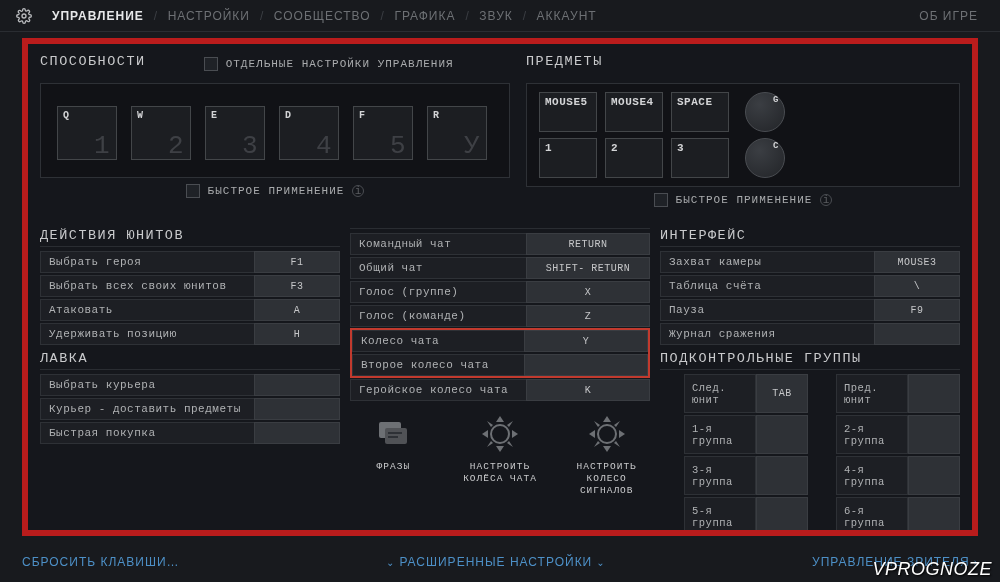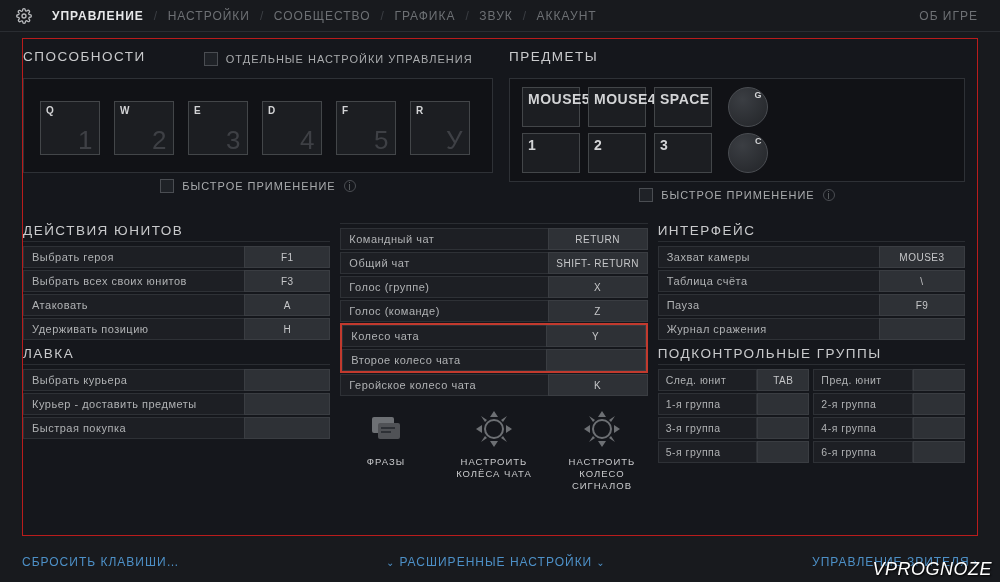--- a/index.html
+++ b/index.html
@@ -30,24 +30,25 @@
     cursor: pointer;
   }
   .topnav .tab.active { color: #e6e7e9; font-weight: 600; }
   .topnav .sep { color: #3c3f44; padding: 0 4px; }
   .topnav .spacer { flex: 1; }
 
   
   .panel {
     position: absolute;
     left: 22px; right: 22px; top: 38px; bottom: 46px;
-    border: 1px solid #b91c1c;
+    border: 6px solid #b91c1c;
     background: rgba(20,22,26,0.6);
-    padding: 10px 12px 8px 0;
+    padding: 10px 12px 8px 12px;
     overflow: hidden;
+    font-family: Liberation Mono, monospace;
   }
 
   .section-title {
     color: #c9cacc;
     font-size: 13.5px;
     letter-spacing: 1.5px;
     font-weight: 500;
     margin-bottom: 4px;
   }
 
@@ -88,21 +89,21 @@
     font-size: 26px; color: #3e4045; font-weight: 300;
   }
 
   .item-slots { height: 104px; padding: 8px 12px; display:flex; gap:10px; align-items:flex-start;}
   .item-grid { display:grid; grid-template-columns: repeat(3, 58px); grid-auto-rows: 40px; gap: 6px 8px;}
   .islot {
     border: 1px solid #434649;
     background: #1c1e22;
     position: relative;
   }
-  .islot .slot-key { font-size: 14px; text-align: center; }
+  .islot .slot-key { font-size: 11px; text-align: center; }
   .circles { display:flex; flex-direction:column; gap:6px; margin-left:6px;}
   .circ {
     width: 40px; height: 40px; border-radius: 50%;
     background: radial-gradient(circle at 35% 30%, #3b3e43, #222428);
     border: 1px solid #4a4d52;
     position: relative;
   }
   .circ .mini-key {
     position:absolute; top:2px; right:5px; color:#d3d4d6; font-size:9px; font-weight:600;
   }
@@ -135,37 +136,37 @@
   .kval {
     width: 86px;
     height: 100%;
     background: #2e3136;
     border: 1px solid #3a3d42;
     display:flex; align-items:center; justify-content:center;
     color: #c6c7c9;
     font-size: 10px;
     letter-spacing: 0.5px;
   }
-  .kval.wide { width: 100px; }
+  .kval.wide { width: 124px; }
 
   .highlight-box {
     border: 2px solid #c23a2e;
     padding: 0px;
     margin: -1px 0;
   }
 
   
   .chat-icons { display:flex; gap:20px; justify-content:center; margin-top:10px;}
   .cicon-col { display:flex; flex-direction:column; align-items:center; gap:4px; width:88px;}
   .cicon { width:46px; height:46px; display:flex; align-items:center; justify-content:center;}
   .cicon-lbl { text-align:center; color:#c9cacc; font-size:9.5px; letter-spacing:1px; line-height:1.25;}
 
   
   .cg-row { display:flex; gap:4px; margin-bottom:2px;}
-  .cg-cell { display:flex; flex:1; height:22px;}
+  .cg-cell { display:flex; flex:1; height:39px;margin-left:24px;}
   .cg-lbl { flex:1; background:rgba(35,37,41,0.6); border:1px solid #2e3136; display:flex; align-items:center; padding:0 7px; font-size:10.5px; color:#b0b2b4;}
   .cg-val { width:52px; background:#2e3136; border:1px solid #3a3d42; display:flex; align-items:center; justify-content:center; font-size:10px; color:#c6c7c9;}
 
   
   .bottombar {
     position:absolute; left:0; right:0; bottom:0;
     height:40px;
     display:flex; align-items:center;
     padding: 0 22px;
   }

